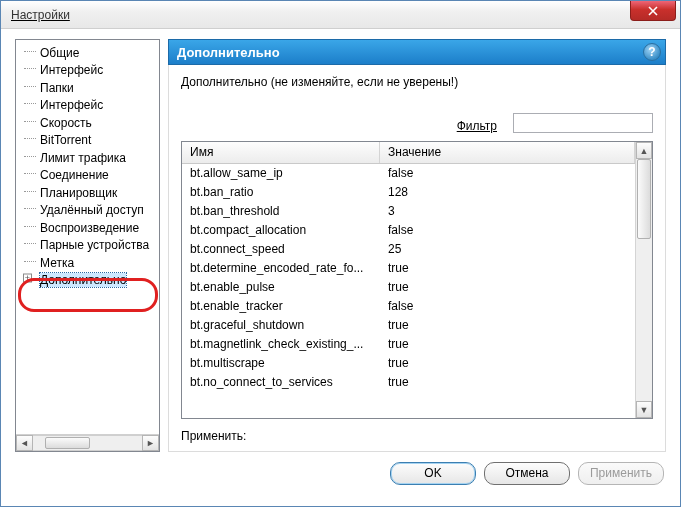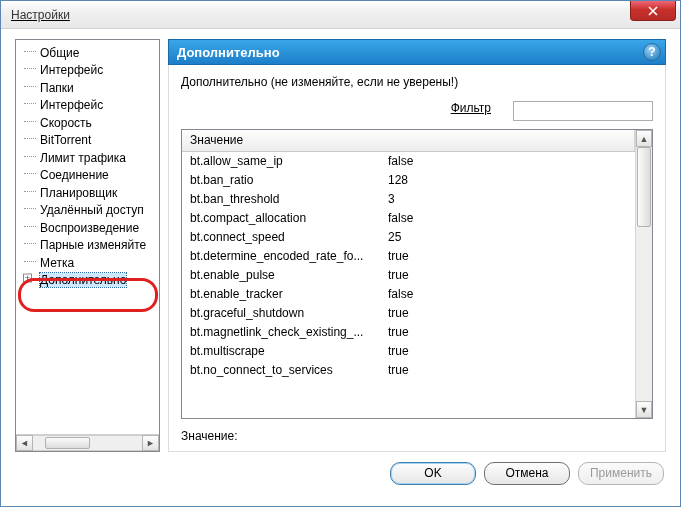--- a/index.html
+++ b/index.html
@@ -174,24 +174,24 @@
   .panel-body {
     flex: 1;
     border: 1px solid #dcdcdc;
     border-top: none;
     padding: 10px 12px 8px 12px;
     display: flex;
     flex-direction: column;
     min-height: 0;
     background: #fff;
   }
-  .warning-text { color: #000; margin-bottom: 12px; }
+  .warning-text { color: #000; margin-bottom: 24px; }
   .filter-row {
-    display: flex; align-items: flex-start; justify-content: flex-end;
-    gap: 22px; margin-bottom: 8px; text-decoration: underline;
+    display: flex; align-items: flex-end; justify-content: flex-end;
+    gap: 16px; margin-bottom: 8px; text-decoration: underline;
   }
   .filter-row label { font-size: 12px; }
   .filter-row input {
     width: 140px; height: 20px;
     border: 1px solid #abadb3;
     padding: 0 4px;
     font-family: inherit; font-size: 12px;
   }
 
   .grid-wrap {
@@ -343,21 +343,21 @@
           <div class="tree-item">
             <span class="glabel">Планировщик</span>
           </div>
           <div class="tree-item">
             <span class="glabel">Удалённый доступ</span>
           </div>
           <div class="tree-item">
             <span class="glabel">Воспроизведение</span>
           </div>
           <div class="tree-item">
-            <span class="glabel">Парные изменяйте</span>
+            <span class="glabel">Парные устройства</span>
           </div>
           <div class="tree-item">
             <span class="glabel">Метка</span>
           </div>
           <div class="tree-item selected has-plus">
             <span class="plus">+</span>
             <span class="glabel">Дополнительно</span>
           </div>
           <div class="highlight-ring" style="left:2px; top:238px; width:140px; height:34px;"></div>
       </div>
@@ -381,20 +381,21 @@
         <div class="warning-text">Дополнительно (не изменяйте, если не уверены!)</div>
 
         <div class="filter-row">
           <label>Фильтр</label>
           <input type="text" value="" style="">
         </div>
 
         <div class="grid-wrap">
           <div class="grid">
             <div class="grid-head">
+              <div class="gh-col col-name">Имя</div>
               <div class="gh-col col-value">Значение</div>
             </div>
             <div class="grid-body" id="grid-body">
                 <div class="grow">
                   <div class="c1">bt.allow_same_ip</div>
                   <div class="c2">false</div>
                 </div>
                 <div class="grow">
                   <div class="c1">bt.ban_ratio</div>
                   <div class="c2">128</div>
@@ -444,21 +445,21 @@
           <div class="vscroll">
             <div class="vs-btn">▲</div>
             <div class="vs-track">
               <div class="vs-thumb"></div>
             </div>
             <div class="vs-btn">▼</div>
           </div>
         </div>
 
         <div class="value-row">
-          <span>Значение:</span>
+          <span>Применить:</span>
         </div>
       </div>
     </div>
 
   </div>
 
   <div class="footer">
     <button class="btn default">OK</button>
     <button class="btn">Отмена</button>
     <button class="btn" disabled="">Применить</button>

